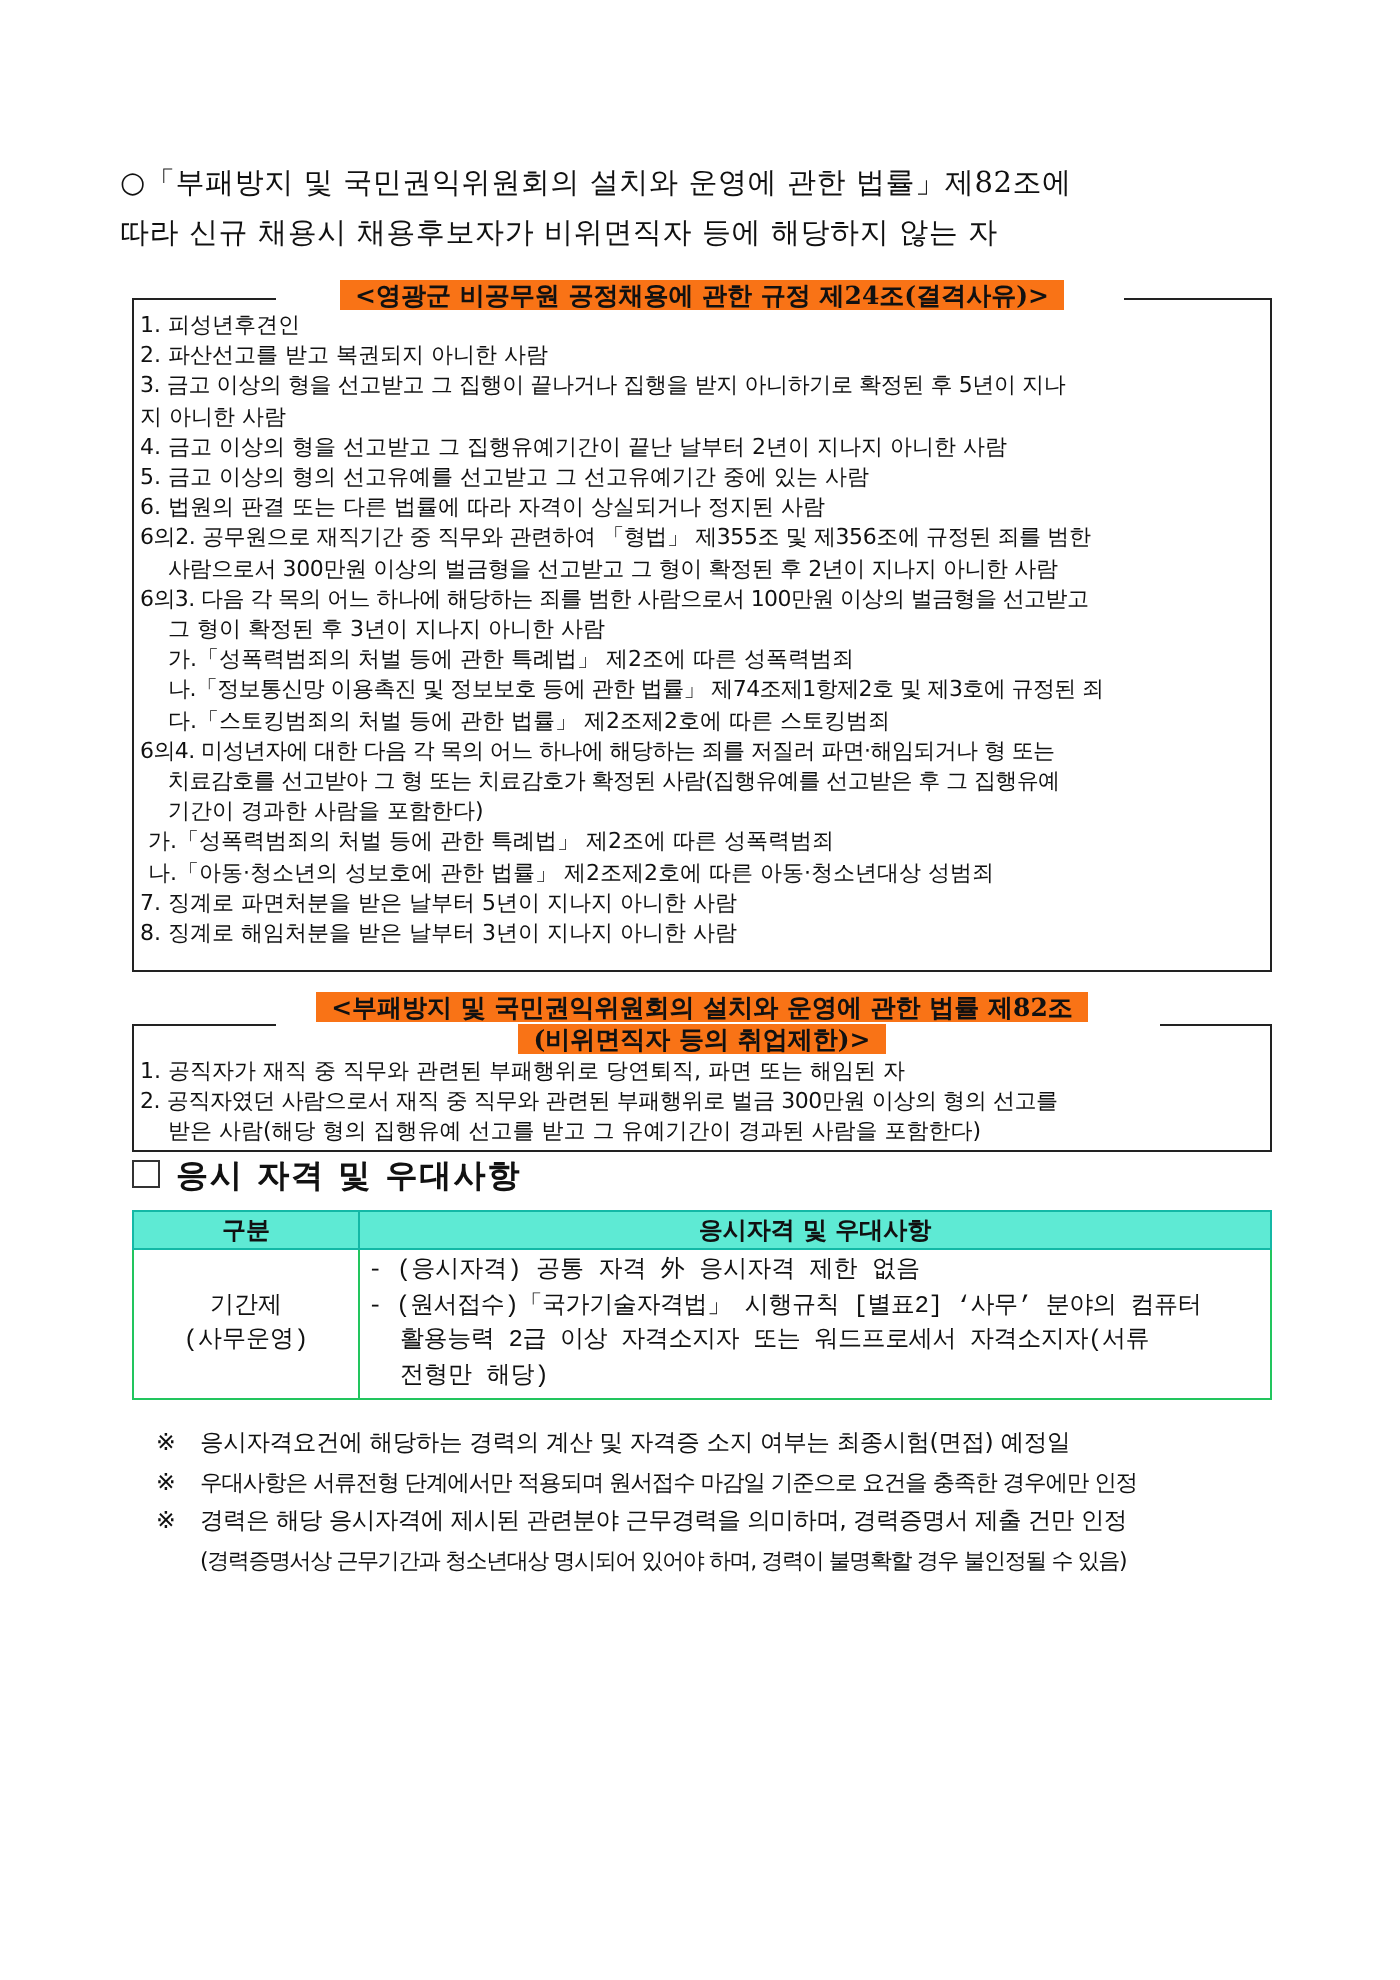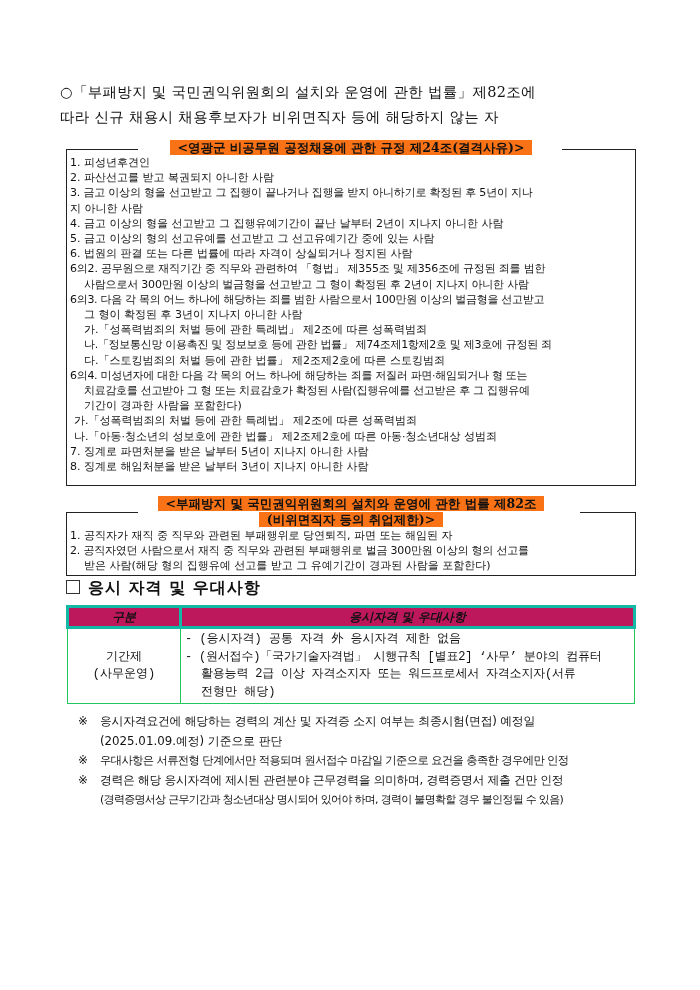--- a/index.html
+++ b/index.html
@@ -15,21 +15,21 @@
   .box-title span { background:#f97316; padding:0 8px; }
   .box-topline { position:absolute; height:0; border-top:1.5px solid #222; }
   .box-body { font-size:11px; line-height:15.2px; padding:0 3px; }
   .box-body div { white-space:normal; }
   .ind1 { padding-left:14px; }
   .ind0b { padding-left:4px; }
   .section { position:absolute; left:66px; top:578px; font-family:"DejaVu Serif","Liberation Serif",serif;
              font-size:16px; font-weight:bold; letter-spacing:1px; }
   .section .chk { display:inline-block; width:12px; height:12px; border:1px solid #333; margin-right:8px; vertical-align:-1px; }
   table.qual { position:absolute; left:66px; top:605px; width:570px; border-collapse:collapse; font-size:12px; }
-  table.qual th { background:#be185d; border:3px solid #14b8a6; font-weight:bold; height:18px; padding:0; font-size:12px;font-style:italic; }
+  table.qual th { background:#5eead4; border:1px solid #14b8a6; font-weight:bold; height:18px; padding:0; font-size:12px; }
   table.qual td { border:1px solid #22c55e; vertical-align:middle; padding:2px 4px; line-height:17.5px;font-family:Liberation Mono, monospace; }
   table.qual td.cat { text-align:center; width:104px; }
   .qline { text-align:justify; }
   .qline.cont { padding-left:16px; }
   .notes { position:absolute; left:78px; top:712px; width:560px; font-size:11.8px; line-height:19.5px; }
   .note { display:flex; }
   .note .mark { width:22px; flex:none; }
   .note .txt { flex:1; }
 </style>
 </head>
@@ -114,21 +114,20 @@
       </td>
     </tr>
   </tbody>
 </table>
 
 <div class="notes">
   <div class="note">
     <span class="mark">※</span>
     <div class="txt">
       <div style="letter-spacing:-0.2px;">응시자격요건에 해당하는 경력의 계산 및 자격증 소지 여부는 최종시험(면접) 예정일</div>
-      <div>(2025.01.09.예정) 기준으로 판단</div>
     </div>
   </div>
   <div class="note">
     <span class="mark">※</span>
     <div class="txt">
       <div style="letter-spacing:-0.6px; font-size:11.3px;">우대사항은 서류전형 단계에서만 적용되며 원서접수 마감일 기준으로 요건을 충족한 경우에만 인정</div>
     </div>
   </div>
   <div class="note">
     <span class="mark">※</span>

